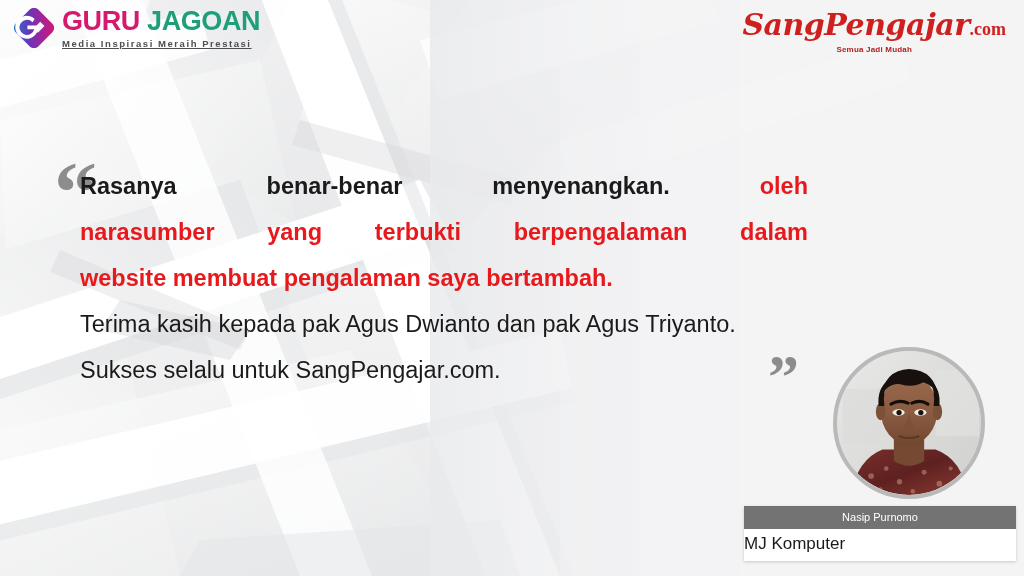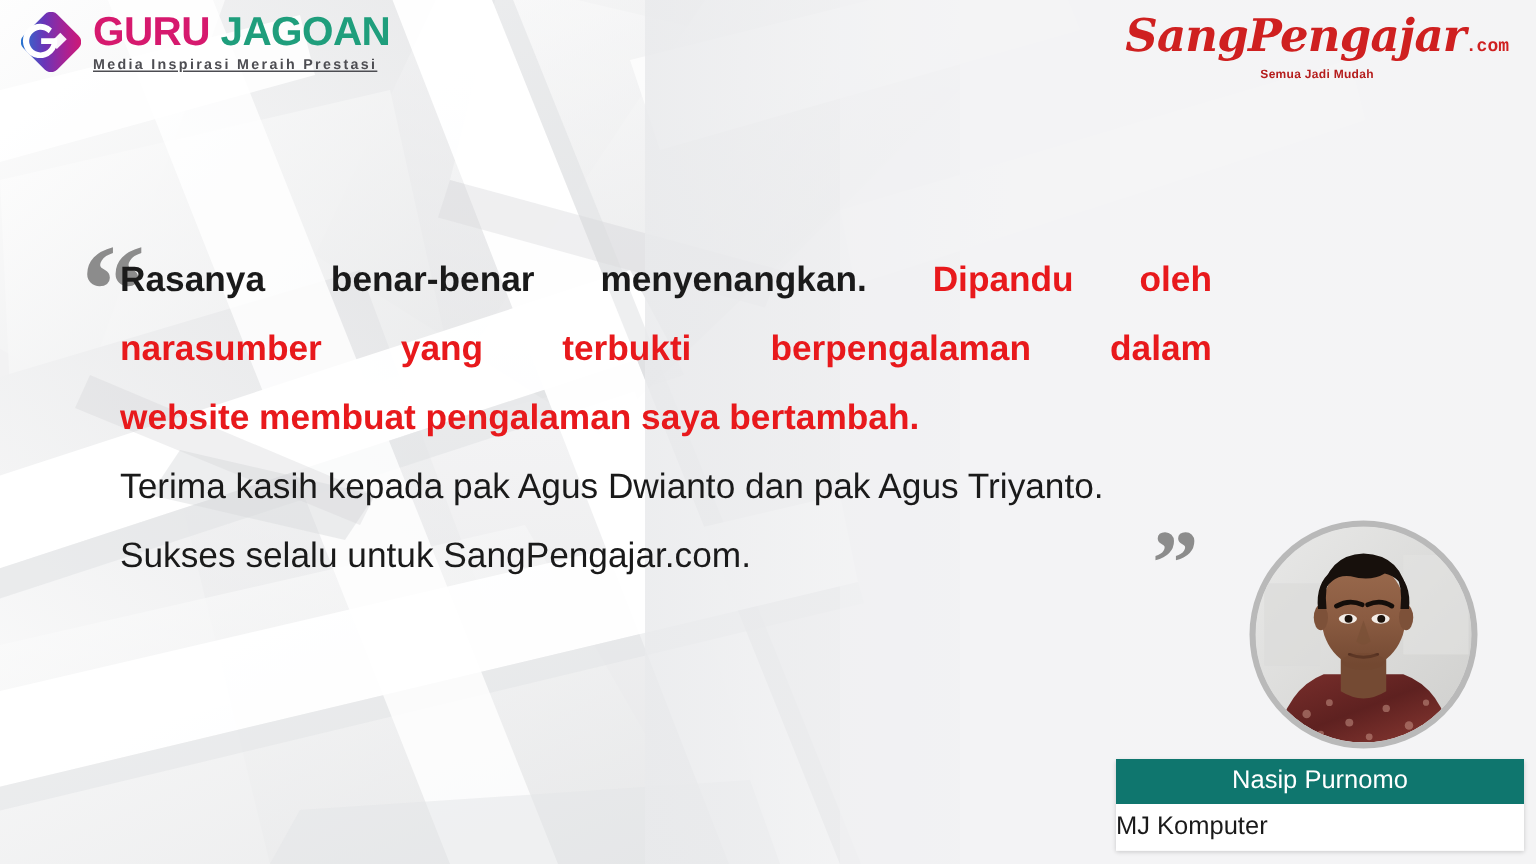--- a/index.html
+++ b/index.html
@@ -51,22 +51,22 @@
     right: 18px; top: 10px;
     text-align: center;
   }
   .sp-title {
     font-family: "DejaVu Serif", serif;
     font-size: 30px; font-weight: 700; font-style: italic;
     color: #cf2020; line-height: 1; white-space: nowrap;
     letter-spacing: -0.5px;
   }
   .sp-title .dotcom {
-    font-family: Liberation Mono, monospace;
-    font-style: normal; font-weight: 700; font-size: 12px;
+    font-family: Liberation Serif, serif;
+    font-style: normal; font-weight: 700; font-size: 18px;
     letter-spacing: 0; vertical-align: baseline;
   }
   .sp-sub {
     font-size: 8px; font-weight: 700; color: #b51d1d;
     margin-top: 5px; letter-spacing: 0.2px; white-space: nowrap;
   }
 
   
   #quote-open {
     position: absolute;
@@ -118,23 +118,23 @@
   #portrait .ph { position: absolute; inset: 0; }
 
   
   #nameplate {
     position: absolute;
     left: 744px; top: 506px;
     width: 272px;
     box-shadow: 0 1px 3px rgba(0,0,0,.18);
   }
   #name-row {
-    background: #0f766e;
+    background: #737373;
     color: #ffffff;
-    font-size: 17px;
+    font-size: 11px;
     text-align: center;
     padding: 5px 0 6px;
     line-height: 1.1;
   }
   #org-row {
     background: #ffffff;
     color: #1a1a1a;
     font-size: 17px;
     padding: 6px 0 7px;
     line-height: 1.1;
@@ -246,21 +246,20 @@
 
   <div id="quote-open">“</div>
   <div id="quote-close">”</div>
 
   <div id="quote-body">
 
     <div class="q-line justify">
       <span class="q-bold q-black">Rasanya</span>
       <span class="q-bold q-black">benar-benar</span>
       <span class="q-bold q-black">menyenangkan.</span>
-      <span class="q-bold q-red">Dipandu</span>
       <span class="q-bold q-red">oleh</span>
     </div>
 
     <div class="q-line justify">
       <span class="q-bold q-red">narasumber</span>
       <span class="q-bold q-red">yang</span>
       <span class="q-bold q-red">terbukti</span>
       <span class="q-bold q-red">berpengalaman</span>
       <span class="q-bold q-red">dalam</span>
     </div>

